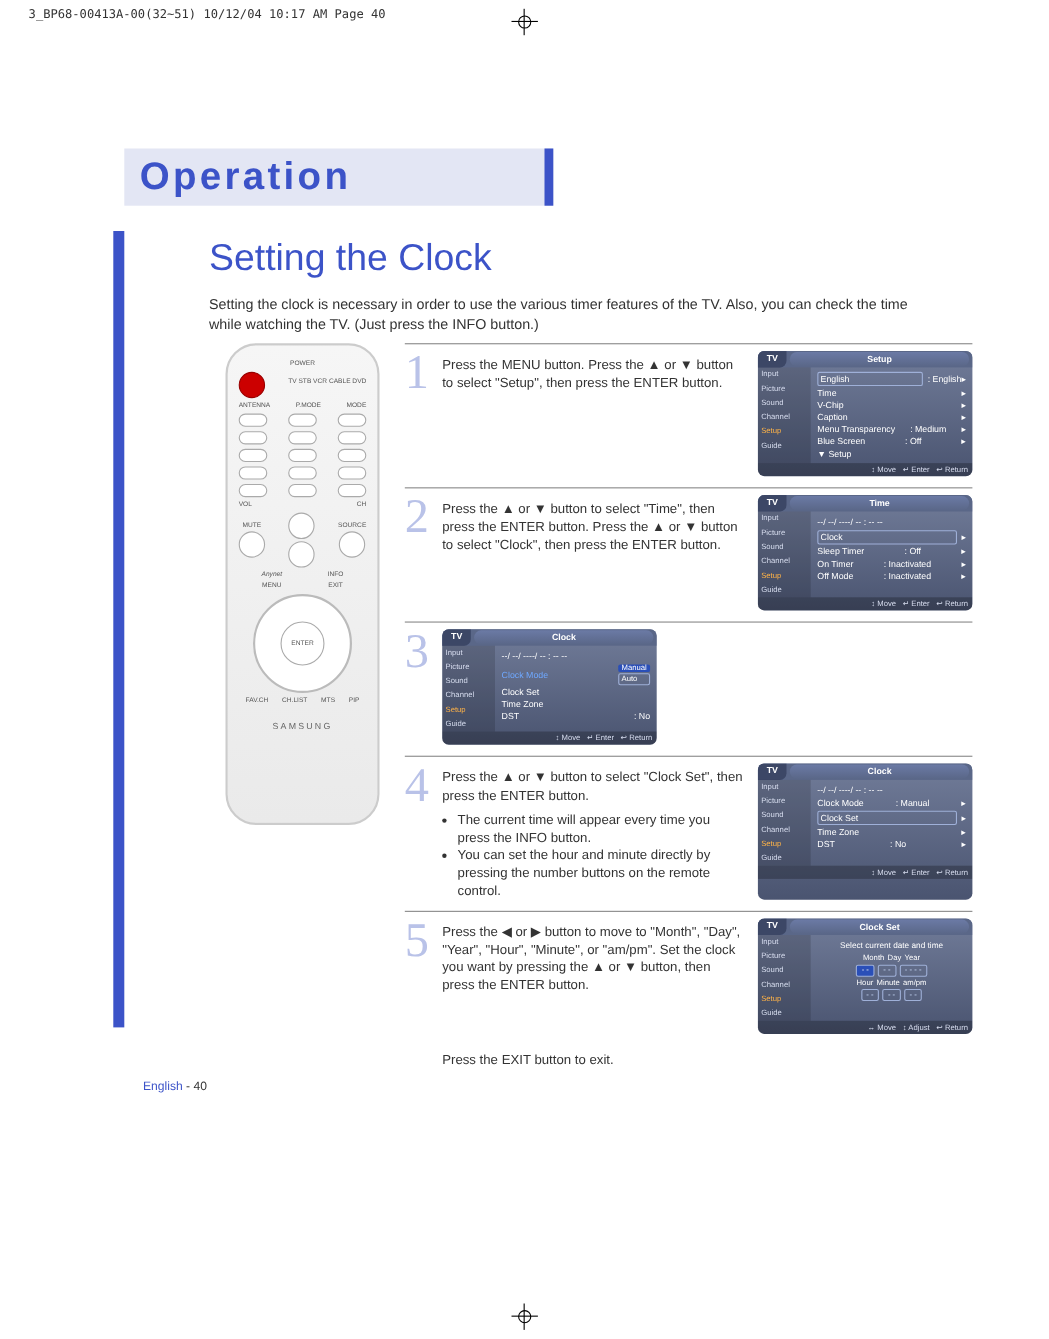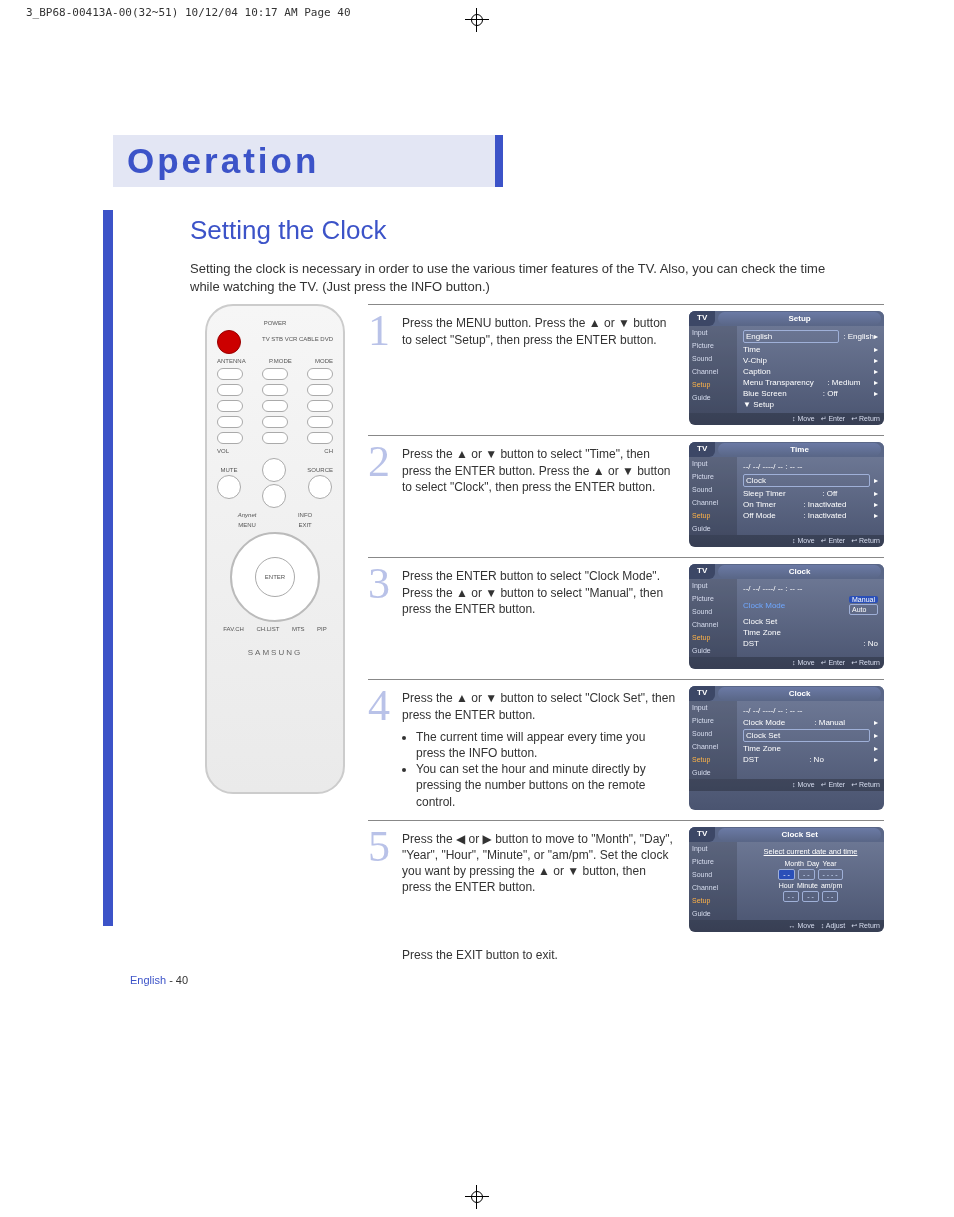--- a/index.html
+++ b/index.html
@@ -48,32 +48,32 @@
     font-size:35px;
     letter-spacing:3px;
     font-weight:bold;
   }
   .content {
     margin-left:190px;
     margin-top:28px;
   }
   .section-title {
     color:#3c53c8;
-    font-size:26px;
+    font-size:34px;
     font-weight:normal;
     margin-bottom:14px;
   }
   .intro { font-size:13px; line-height:1.4; margin-bottom:8px; max-width:640px; }
 
   .option-title { color:#3c53c8; font-weight:bold; font-size:14px; margin:6px 0 4px 200px; }
 
   .columns { display:flex; align-items:flex-start; gap:8px; }
   .remote-col { width:170px; flex-shrink:0; }
   .remote {
-    width:140px; height:490px;
+    width:140px; height:438px;
     border:2px solid #ccc; border-radius:28px;
     background:linear-gradient(#f6f6f6,#eaeaea);
     margin:0 auto;
     padding:14px 10px;
     font-size:6px;
     text-align:center;
     color:#555;
     display:flex; flex-direction:column; align-items:center; gap:4px;
   }
   .remote .row{display:flex;justify-content:space-between;width:100%;}
@@ -108,21 +108,21 @@
   .osd-side{width:48px;background:rgba(0,0,0,0.15);display:flex;flex-direction:column;}
   .osd-side div{padding:3px 3px;color:#d7ddef;font-size:7px;display:flex;align-items:center;gap:2px;}
   .osd-side .sel{color:#ffb347;}
   .osd-main{flex:1;padding:3px 4px;color:#fff;}
   .osd-main .line{display:flex;justify-content:space-between;padding:1px 2px;align-items:center;}
   .osd-main .line .arrow{color:#fff;}
   .osd-main .boxed{border:1px solid #9fb0d8;border-radius:2px;padding:1px 2px;}
   .osd-main .hl{background:#2a4fb8;color:#fff;padding:0 3px;border-radius:2px;}
   .osd-foot{background:rgba(0,0,0,.25);padding:2px 4px;font-size:7px;color:#d7ddef;text-align:right;}
   .osd-foot span{margin-left:6px;}
-  .osd-main .center{text-align:center;padding:2px 0;font-size:7.5px;text-decoration:underline;}
+  .osd-main .center{text-align:center;padding:2px 0;font-size:7.5px;}
   .osd-main .valrow{display:flex;justify-content:center;gap:3px;margin:2px 0;}
   .osd-main .valbox{border:1px solid #9fb0d8;padding:1px 4px;border-radius:2px;color:#cfe0ff;font-size:7px;}
   .osd-main .valbox.sel{background:#2a4fb8;color:#fff;}
 
   .page-footer{ font-size:11px; margin-left:130px; margin-top:12px;}
   .page-footer .en{color:#3c53c8;}
 </style>
 </head>
 <body>
 
@@ -321,21 +321,20 @@
                     <span>: Inactivated</span>
                     <span class="arrow">▸</span>
                   </div>
                 </div>
               </div>
               <div class="osd-foot"><span>↕ Move</span><span>↵ Enter</span><span>↩ Return</span></div>
             </div>
           </div>
           <div class="step">
             <div class="step-num">3</div>
-            <div class="step-text">Press the ENTER button to select "Clock Mode". Press the ▲ or ▼ button to select "Manual", then press the ENTER button.</div>
             <div class="osd">
               <div class="osd-header">
                 <div class="tv">TV</div>
                 <div class="title">Clock</div>
               </div>
               <div class="osd-body">
                 <div class="osd-side">
                   <div>Input</div>
                   <div>Picture</div>
                   <div>Sound</div>

